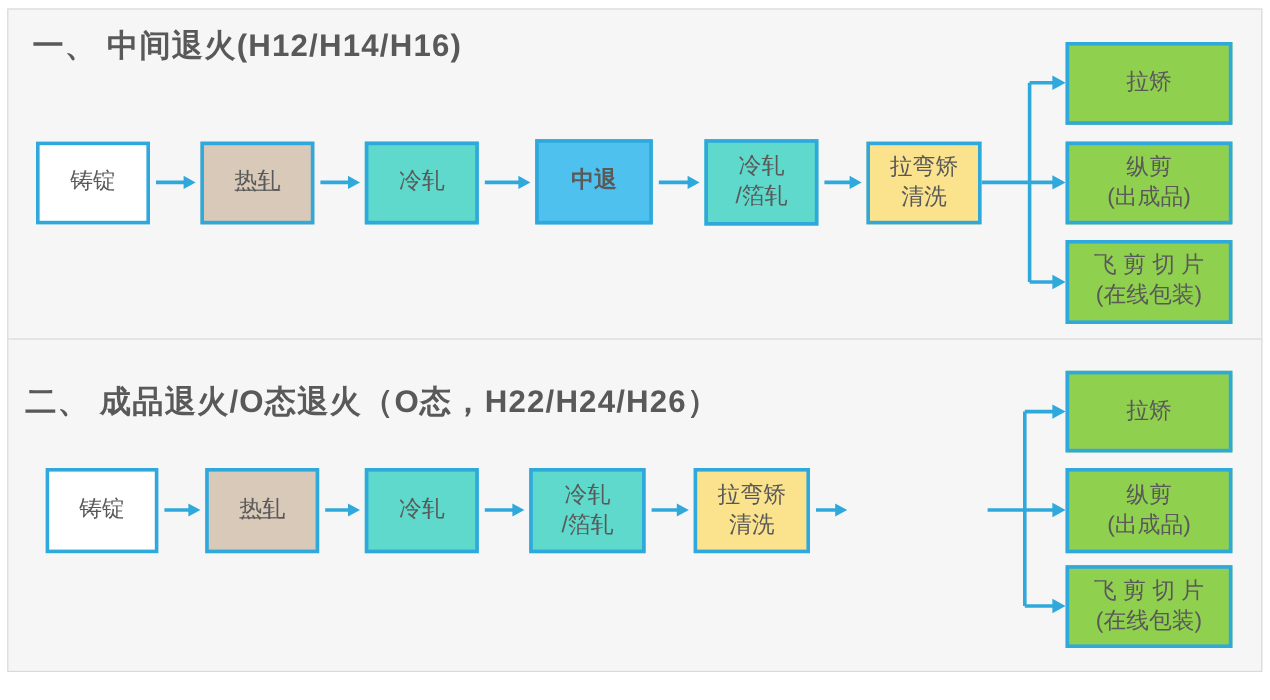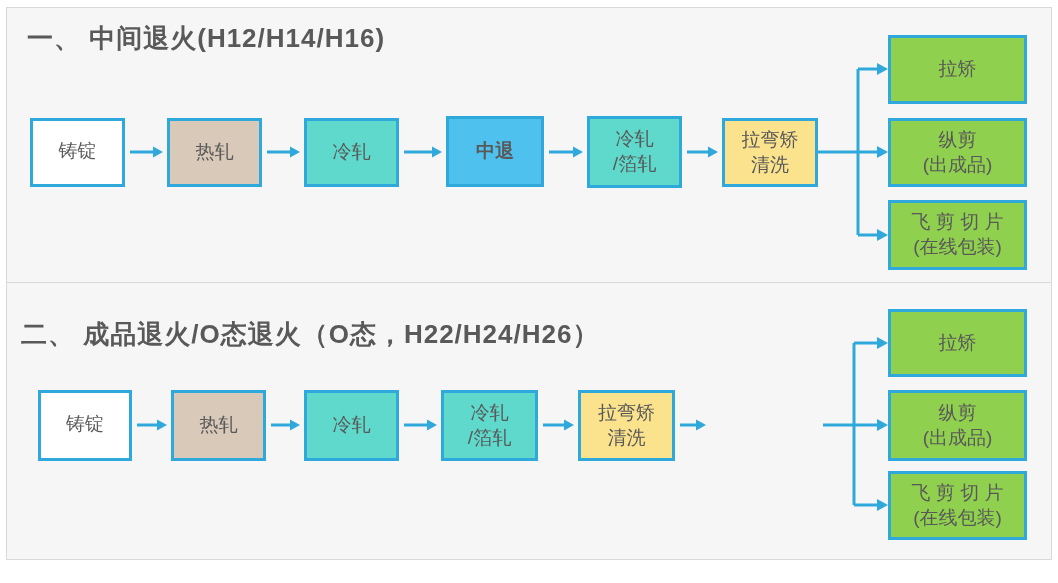--- a/index.html
+++ b/index.html
@@ -18,22 +18,22 @@
     font-size:26px;font-weight:bold;letter-spacing:1px;
     color:var(--text,#595959);line-height:1.2;white-space:nowrap;
   }
   .box{
     position:absolute;box-sizing:border-box;
     border:3px solid var(--accent,#2fa8dc);
     display:flex;flex-direction:column;justify-content:center;
     text-align:center;color:var(--text,#595959);
     font-size:19px;line-height:1.3;white-space:nowrap;
   }
-  .fill-white{background:var(--fill-white,#ffffff);font-family:Liberation Mono, monospace;}
-  .fill-tan{background:var(--fill-tan,#d9c9b9);}
+  .fill-white{background:var(--fill-white,#ffffff);}
+  .fill-tan{background:var(--fill-tan,#d9c9b9);text-decoration:underline;}
   .fill-teal{background:var(--fill-teal,#5ed9cb);}
   .fill-blue{background:var(--fill-blue,#4fc1ee);font-weight:bold;}
   .fill-yellow{background:var(--fill-yellow,#fbe38e);}
   .fill-green{background:var(--fill-green,#90d04f);}
   svg.connectors{position:absolute;left:0;top:0;pointer-events:none;}
   .conn{stroke:var(--accent,#2fa8dc);stroke-width:3;fill:none;}
   .head{fill:var(--accent,#2fa8dc);stroke:none;}
 </style>
 </head>
 <body>

